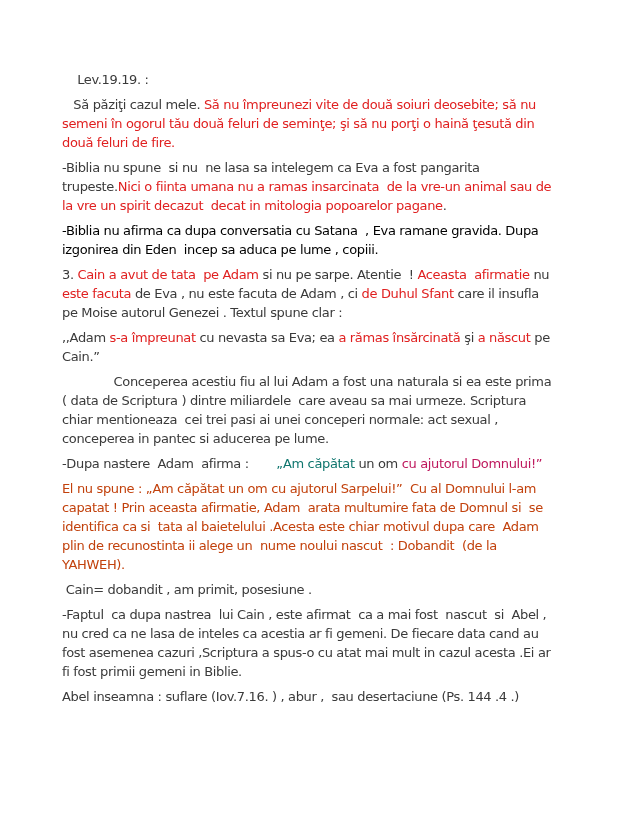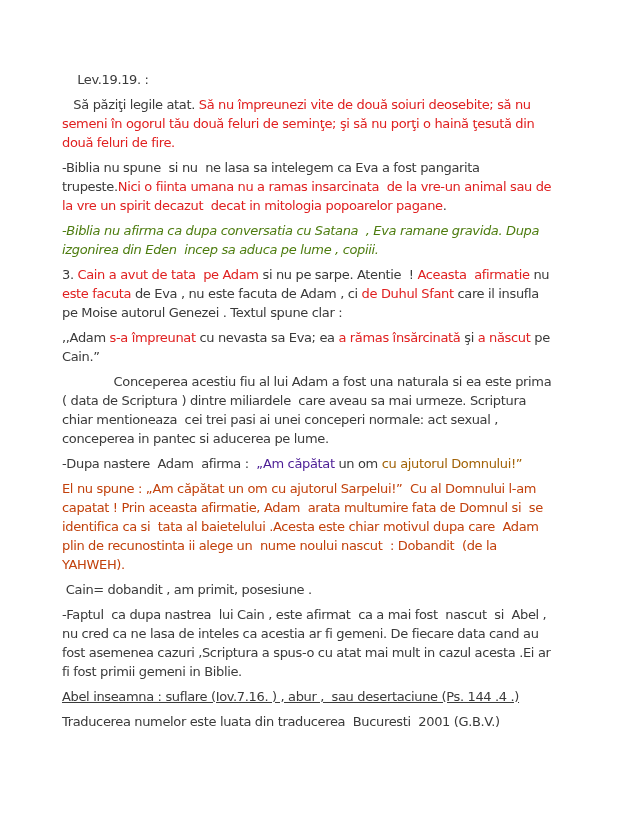--- a/index.html
+++ b/index.html
@@ -29,26 +29,25 @@
     margin-top: 32px;
   }
   .run { display: inline; }
 </style>
 </head>
 <body>
 
 <div class="page">
   <div id="doc-body">
       <p class="para"><span class="run" style="color: rgb(58, 58, 58);">    Lev.19.19. :</span></p>
-      <p class="para"><span class="run" style="color: rgb(58, 58, 58);">   Să păziţi legile atat. </span><span class="run" style="color: rgb(224, 32, 32);">Să nu împreunezi vite de două soiuri deosebite; să nu semeni în ogorul tău două feluri de seminţe; şi să nu porţi o haină ţesută din două feluri de fire.</span></p>
+      <p class="para"><span class="run" style="color: rgb(58, 58, 58);">   Să păziţi cazul mele. </span><span class="run" style="color: rgb(224, 32, 32);">Să nu împreunezi vite de două soiuri deosebite; să nu semeni în ogorul tău două feluri de seminţe; şi să nu porţi o haină ţesută din două feluri de fire.</span></p>
       <p class="para"><span class="run" style="color: rgb(58, 58, 58);">-Biblia nu spune  si nu  ne lasa sa intelegem ca Eva a fost pangarita trupeste.</span><span class="run" style="color: rgb(224, 32, 32);">Nici o fiinta umana nu a ramas insarcinata  de la vre-un animal sau de la vre un spirit decazut  decat in mitologia popoarelor pagane</span><span class="run" style="color: rgb(58, 58, 58);">.</span></p>
-      <p class="para"><span class="run" style="color: #4d7c0f; font-style: italic;">-Biblia nu afirma ca dupa conversatia cu Satana  , Eva ramane gravida. Dupa izgonirea din Eden  incep sa aduca pe lume , copiii.</span></p>
+      <p class="para"><span class="run" style="color: #000000;">-Biblia nu afirma ca dupa conversatia cu Satana  , Eva ramane gravida. Dupa izgonirea din Eden  incep sa aduca pe lume , copiii.</span></p>
       <p class="para"><span class="run" style="color: rgb(58, 58, 58);">3. </span><span class="run" style="color: rgb(224, 32, 32);">Cain a avut de tata  pe Adam</span><span class="run" style="color: rgb(58, 58, 58);"> si nu pe sarpe. Atentie  ! </span><span class="run" style="color: rgb(224, 32, 32);">Aceasta  afirmatie</span><span class="run" style="color: rgb(58, 58, 58);"> nu </span><span class="run" style="color: rgb(224, 32, 32);">este facuta</span><span class="run" style="color: rgb(58, 58, 58);"> de Eva , nu este facuta de Adam , ci </span><span class="run" style="color: rgb(224, 32, 32);">de Duhul Sfant</span><span class="run" style="color: rgb(58, 58, 58);"> care il insufla pe Moise autorul Genezei . Textul spune clar :</span></p>
       <p class="para"><span class="run" style="color: rgb(58, 58, 58);">,,Adam </span><span class="run" style="color: rgb(224, 32, 32);">s-a împreunat</span><span class="run" style="color: rgb(58, 58, 58);"> cu nevasta sa Eva; ea </span><span class="run" style="color: rgb(224, 32, 32);">a rămas însărcinată</span><span class="run" style="color: rgb(58, 58, 58);"> şi </span><span class="run" style="color: rgb(224, 32, 32);">a născut</span><span class="run" style="color: rgb(58, 58, 58);"> pe Cain.”</span></p>
       <p class="para"><span class="run" style="color: rgb(58, 58, 58); margin-left: 44px;">  Conceperea acestiu fiu al lui Adam a fost una naturala si ea este prima ( data de Scriptura ) dintre miliardele  care aveau sa mai urmeze. Scriptura chiar mentioneaza  cei trei pasi ai unei conceperi normale: act sexual , conceperea in pantec si aducerea pe lume.</span></p>
-      <p class="para"><span class="run" style="color: rgb(58, 58, 58);">-Dupa nastere  Adam  afirma :  </span><span class="run" style="color: #4c1d95;">„Am căpătat</span><span class="run" style="color: rgb(58, 58, 58);"> un om </span><span class="run" style="color: #a16207; text-align: right;">cu ajutorul Domnului!”</span></p>
+      <p class="para"><span class="run" style="color: rgb(58, 58, 58);">-Dupa nastere  Adam  afirma :  </span><span class="run" style="color: #0f766e; margin-left: 20px;">„Am căpătat</span><span class="run" style="color: rgb(58, 58, 58);"> un om </span><span class="run" style="color: #be185d; text-align: right;">cu ajutorul Domnului!”</span></p>
       <p class="para"><span class="run" style="color: #c2410c;">El nu spune : „Am căpătat un om cu ajutorul Sarpelui!”  Cu al Domnului l-am capatat ! Prin aceasta afirmatie, Adam  arata multumire fata de Domnul si  se identifica ca si  tata al baietelului .Acesta este chiar motivul dupa care  Adam plin de recunostinta ii alege un  nume noului nascut  : Dobandit  (de la YAHWEH).</span></p>
       <p class="para"><span class="run" style="color: rgb(58, 58, 58);"> Cain= dobandit , am primit, posesiune .</span></p>
       <p class="para"><span class="run" style="color: rgb(58, 58, 58);">-Faptul  ca dupa nastrea  lui Cain , este afirmat  ca a mai fost  nascut  si  Abel , nu cred ca ne lasa de inteles ca acestia ar fi gemeni. De fiecare data cand au fost asemenea cazuri ,Scriptura a spus-o cu atat mai mult in cazul acesta .Ei ar fi fost primii gemeni in Biblie.</span></p>
-      <p class="para"><span class="run" style="color: rgb(58, 58, 58); text-decoration: underline;">Abel inseamna : suflare (Iov.7.16. ) , abur ,  sau desertaciune (Ps. 144 .4 .)</span></p>
-      <p class="para"><span class="run" style="color: rgb(58, 58, 58);">Traducerea numelor este luata din traducerea  Bucuresti  2001 (G.B.V.)</span></p>
+      <p class="para"><span class="run" style="color: rgb(58, 58, 58);">Abel inseamna : suflare (Iov.7.16. ) , abur ,  sau desertaciune (Ps. 144 .4 .)</span></p>
     </div>
 </div>
 
 </body></html>

